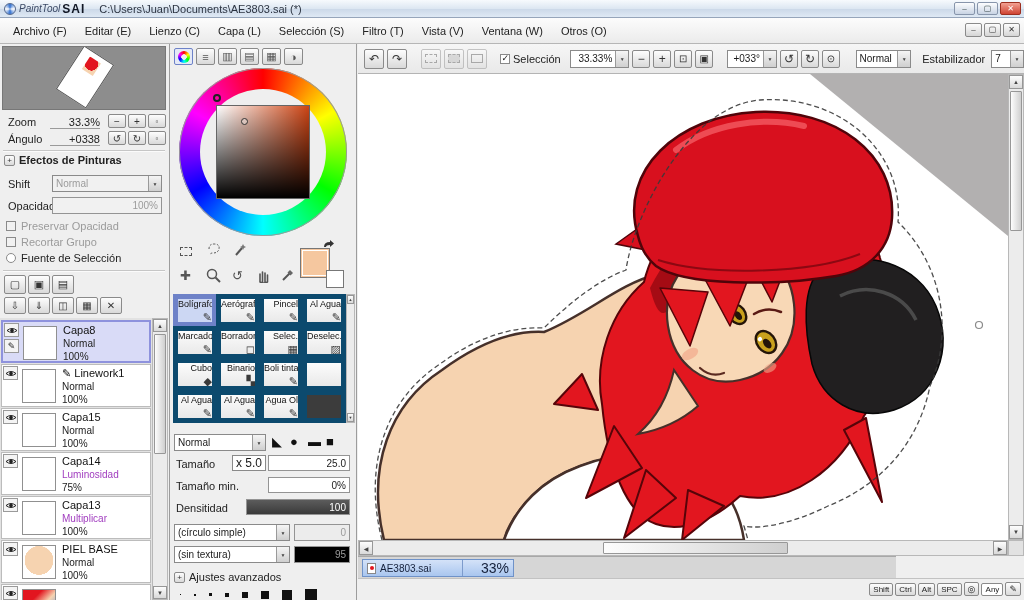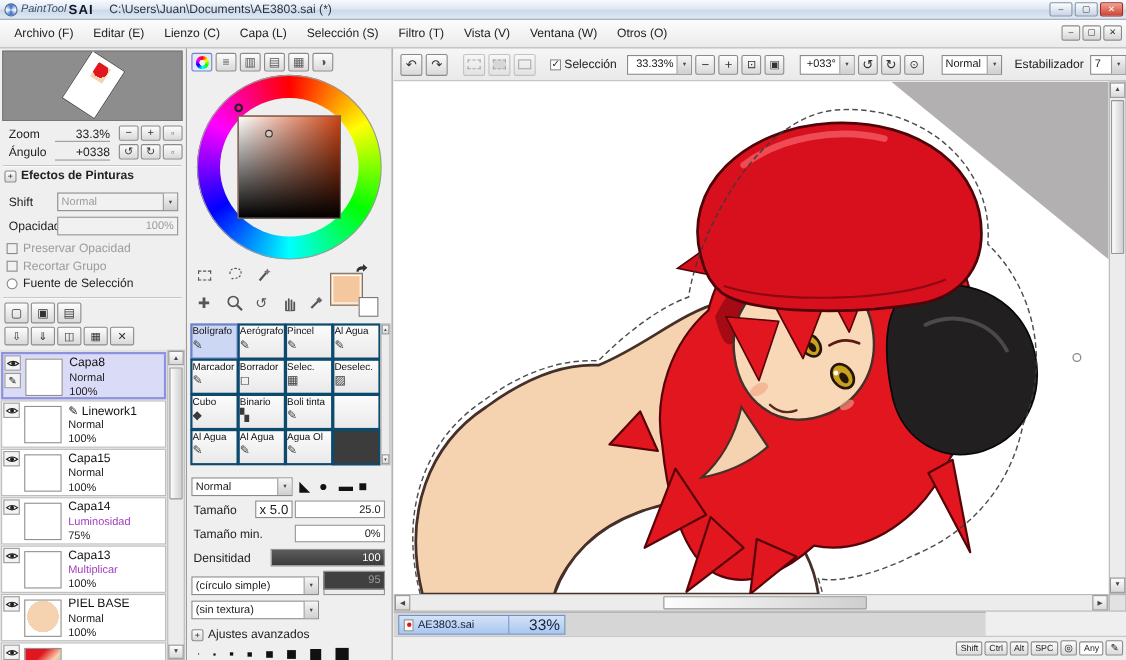--- a/index.html
+++ b/index.html
@@ -38,21 +38,21 @@
   
   .lrow{position:absolute;left:1px;width:150px;height:43px;background:#fff;border:1px solid #bcbcbc}
   .lrow.sel{background:#d9dbf7;border:2px solid #8e92dd}
   .leye{position:absolute;left:1px;top:1px;width:15px;height:14px;border:1px solid #9a9a9a;background:#f4f4f4;display:flex;align-items:center;justify-content:center}
   .lthumb{position:absolute;left:20px;top:4px;width:34px;height:34px;border:1px solid #909090;background:#fff}
   .lname{position:absolute;left:60px;top:2px;font-size:11px;color:#111;white-space:nowrap}
   .lmode{position:absolute;left:60px;top:16px;font-size:10px;color:#222}
   .lmode.alt{color:#a13dbf}
   .lop{position:absolute;left:60px;top:29px;font-size:10px;color:#222}
   
-  .tcell{position:absolute;width:44px;height:33px;border:2px solid #0c4a6e;background:linear-gradient(#fcfcfc,#e9e9e9);text-align:left;overflow:hidden}
+  .tcell{position:absolute;width:44px;height:33px;border:5px solid #0c4a6e;background:linear-gradient(#fcfcfc,#e9e9e9);text-align:right;overflow:hidden}
   .tcell.sel{background:#ccd7f3;border-color:#6e82c8}
   .tcell.dark{background:#3c3c3c}
   .tcell .tl{font-size:9px;line-height:11px;white-space:nowrap;overflow:hidden;color:#111}
   .tcell .ti{font-size:11px;color:#3a3a3a;line-height:15px}
   
   .toolbar{position:absolute;left:0;top:0;width:666px;height:30px;background:linear-gradient(#f6f6f6,#e9e9e9);border-bottom:1px solid #b4b4b4;display:flex;align-items:center;padding-left:6px;gap:3px}
   .tbtn{width:20px;height:20px;flex:none;font-size:12px}
   .tbtn.dis{opacity:.45}
   .dash-ico{width:12px;height:9px;border:1px dashed #555}
   
@@ -451,21 +451,21 @@
       <span class="dd">▼</span>
     </div>
     <div class="abs slider dim" style="left:124px;top:480px;width:56px;height:17px;background:#ececec">
         <span>0</span>
       </div>
 
     <div class="abs combo" style="left:4px;top:502px;width:116px;height:17px">
       <span class="val">(sin textura)</span>
       <span class="dd">▼</span>
     </div>
-    <div class="abs slider dim" style="left:124px;top:475px;width:56px;height:17px;background:#404040">
+    <div class="abs slider dim" style="left:124px;top:502px;width:56px;height:17px;background:#000000">
         <span>95</span>
       </div>
 
     <span class="abs btn3" style="left:4px;top:528px;width:11px;height:11px;font-size:8px">
         <span>+</span>
       </span>
     <span class="abs label" style="left:19px;top:527px">Ajustes avanzados</span>
 
     <div class="abs" style="left:4px;top:544px;width:178px;height:13px;display:flex;align-items:center;gap:13px;padding-left:6px">
       <span style="width:1px;height:1px;background:#111"></span>

